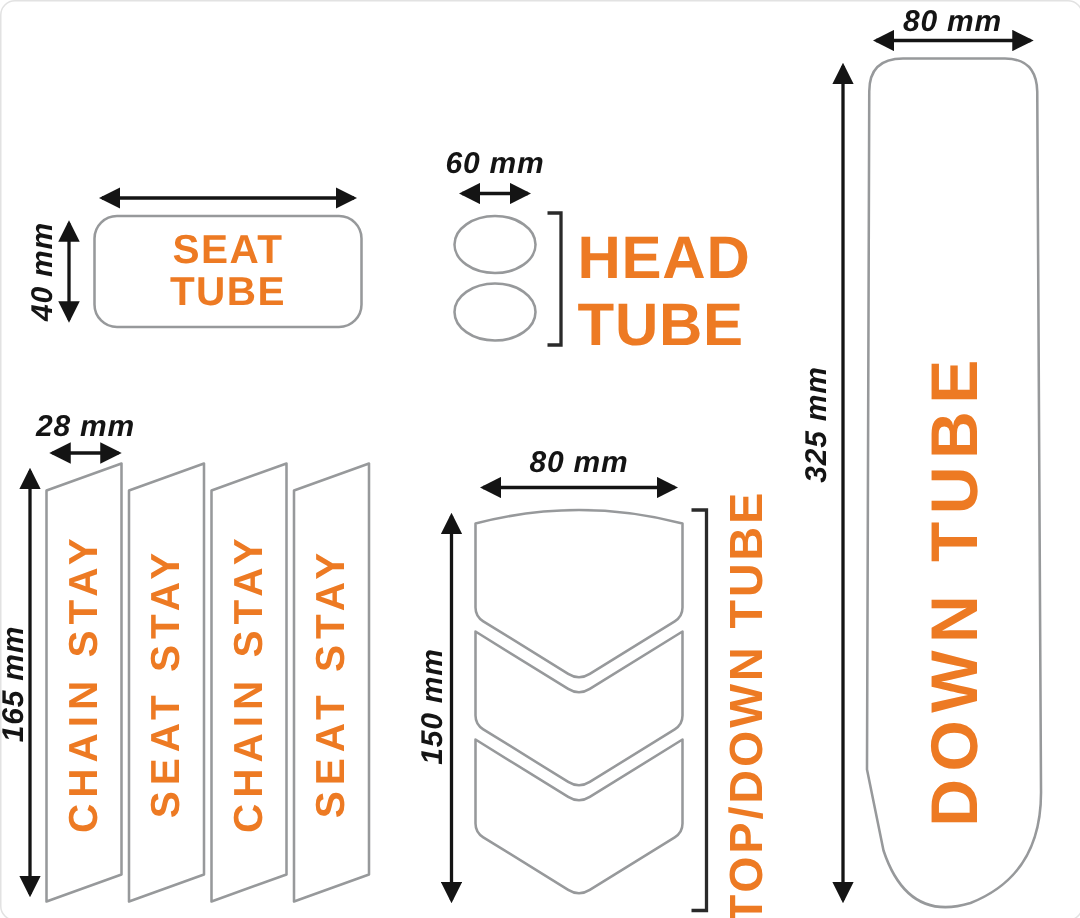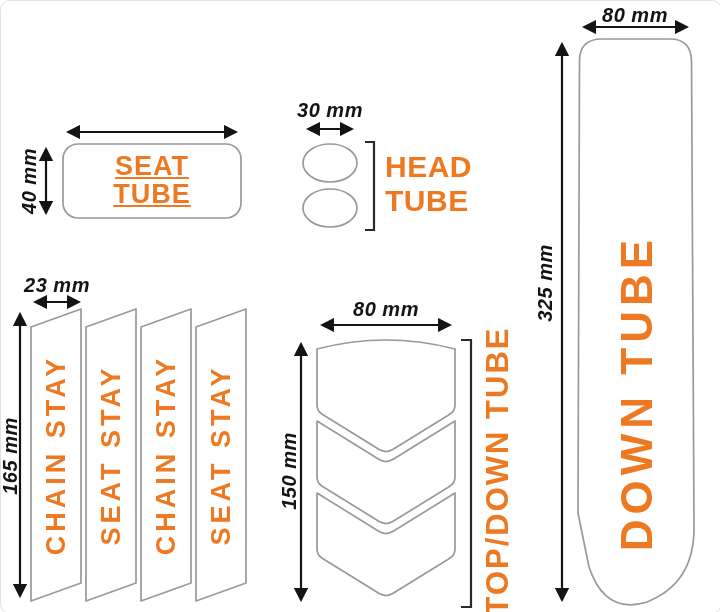--- a/index.html
+++ b/index.html
@@ -27,24 +27,24 @@
   .h{transform:translate(-50%,-50%);text-align:right;}
   .v{transform:translate(-50%,-50%) rotate(-90deg);}
 
   .sticker-label{
     position:absolute;color:var(--accent);font-weight:bold;white-space:nowrap;
   }
   .v-label{transform:translate(-50%,-50%) rotate(-90deg);}
   .seat-label{
     left:62px;top:143px;width:178px;height:74px;
     display:flex;flex-direction:column;align-items:center;justify-content:center;
-    font-size:27px;line-height:1.02;letter-spacing:1px;text-decoration:underline;
+    font-size:27px;line-height:1.02;letter-spacing:1px;
   }
   .head-label{
-    left:384px;top:149px;font-size:30px;line-height:1.12;letter-spacing:0.5px;
+    left:384px;top:149px;font-size:40px;line-height:1.12;letter-spacing:0.5px;
   }
   .downtube-label{left:636px;top:392px;font-size:44px;letter-spacing:5px;}
   .strip-label{font-size:27px;letter-spacing:4px;}
   .topdown-label{left:497px;top:470px;font-size:31px;letter-spacing:2px;}
 </style>
 </head>
 <body>
 
 <div class="canvas">
 
@@ -77,24 +77,24 @@
 
     <path class="shape" d="M316 348 Q385 330 454 348 L454 404 Q454 410 448.8 413.2 L392.2 448.3 Q385 452.8 377.8 448.3 L321.2 413.2 Q316 410 316 404 Z"></path>
     <path class="shape" d="M316 420 L377.8 458.3 Q385 462.8 392.2 458.3 L454 420 L454 476 Q454 482 448.8 485.2 L392.2 520.3 Q385 524.8 377.8 520.3 L321.2 485.2 Q316 482 316 476 Z"></path>
     <path class="shape" d="M316 492 L377.8 530.3 Q385 534.8 392.2 530.3 L454 492 L454 548 Q454 554 448.8 557.2 L392.2 592.3 Q385 596.8 377.8 592.3 L321.2 557.2 Q316 554 316 548 Z"></path>
     <line class="arrow" x1="321" y1="324" x2="449" y2="324" marker-start="url(#ah)" marker-end="url(#ah)"></line>
     <line class="arrow" x1="300" y1="343" x2="300" y2="599" marker-start="url(#ah)" marker-end="url(#ah)"></line>
     <path class="bracket" d="M460 339 H470 V606 H460"></path>
   </svg>
 
   <div class="dim v" style="left:28px;top:180px">40 mm</div>
-  <div class="dim h" style="left:329px;top:109px">30 mm</div>
+  <div class="dim h" style="left:329px;top:109px">60 mm</div>
   <div class="dim h" style="left:634px;top:14px">80 mm</div>
   <div class="dim v" style="left:544px;top:282px">325 mm</div>
-  <div class="dim h" style="left:56px;top:284px">23 mm</div>
+  <div class="dim h" style="left:56px;top:284px">28 mm</div>
   <div class="dim v" style="left:9px;top:455px">165 mm</div>
   <div class="dim h" style="left:385px;top:308px">80 mm</div>
   <div class="dim v" style="left:288px;top:470px">150 mm</div>
 
   <div class="sticker-label seat-label">
     <div>SEAT</div>
     <div>TUBE</div>
   </div>
 
   <div class="sticker-label head-label">

